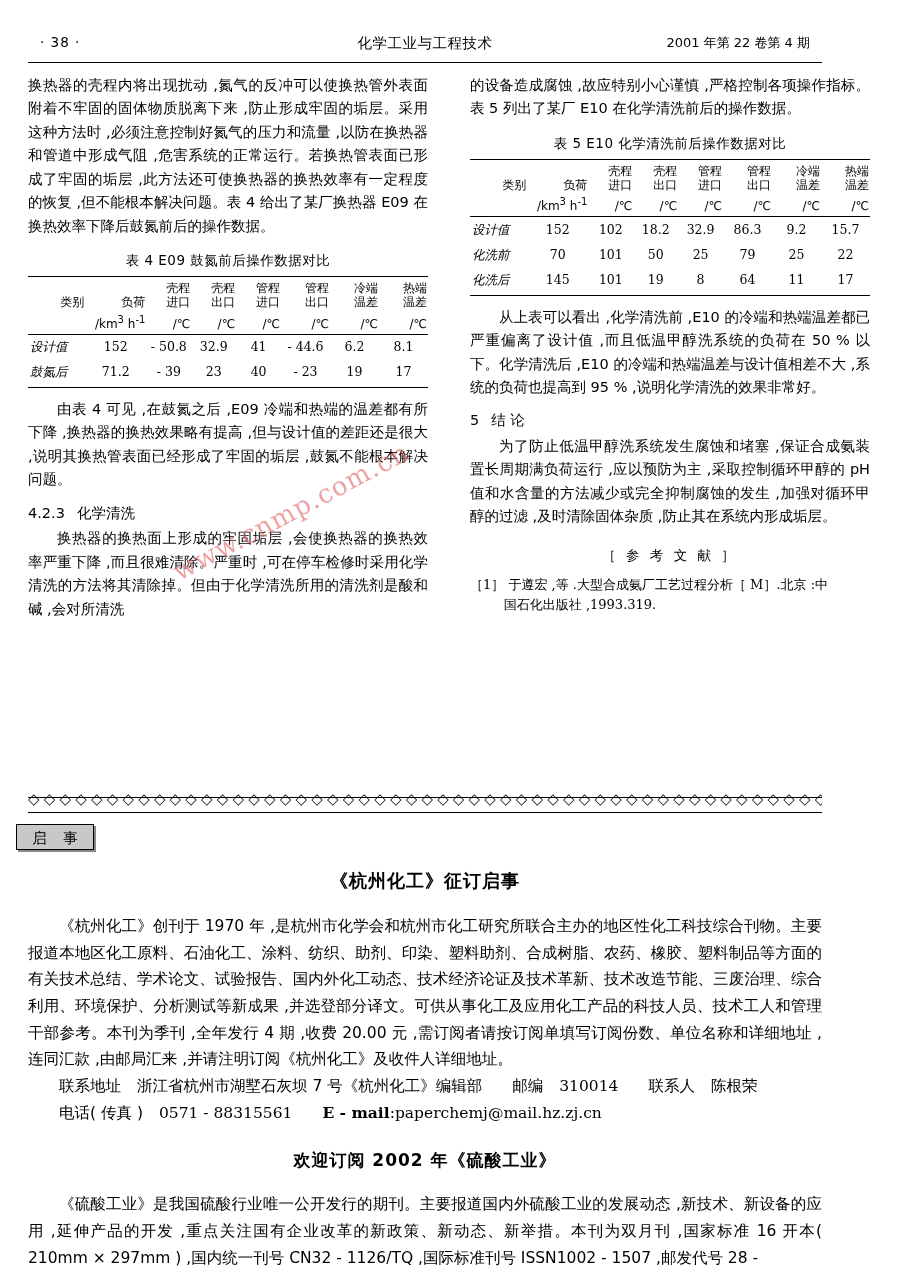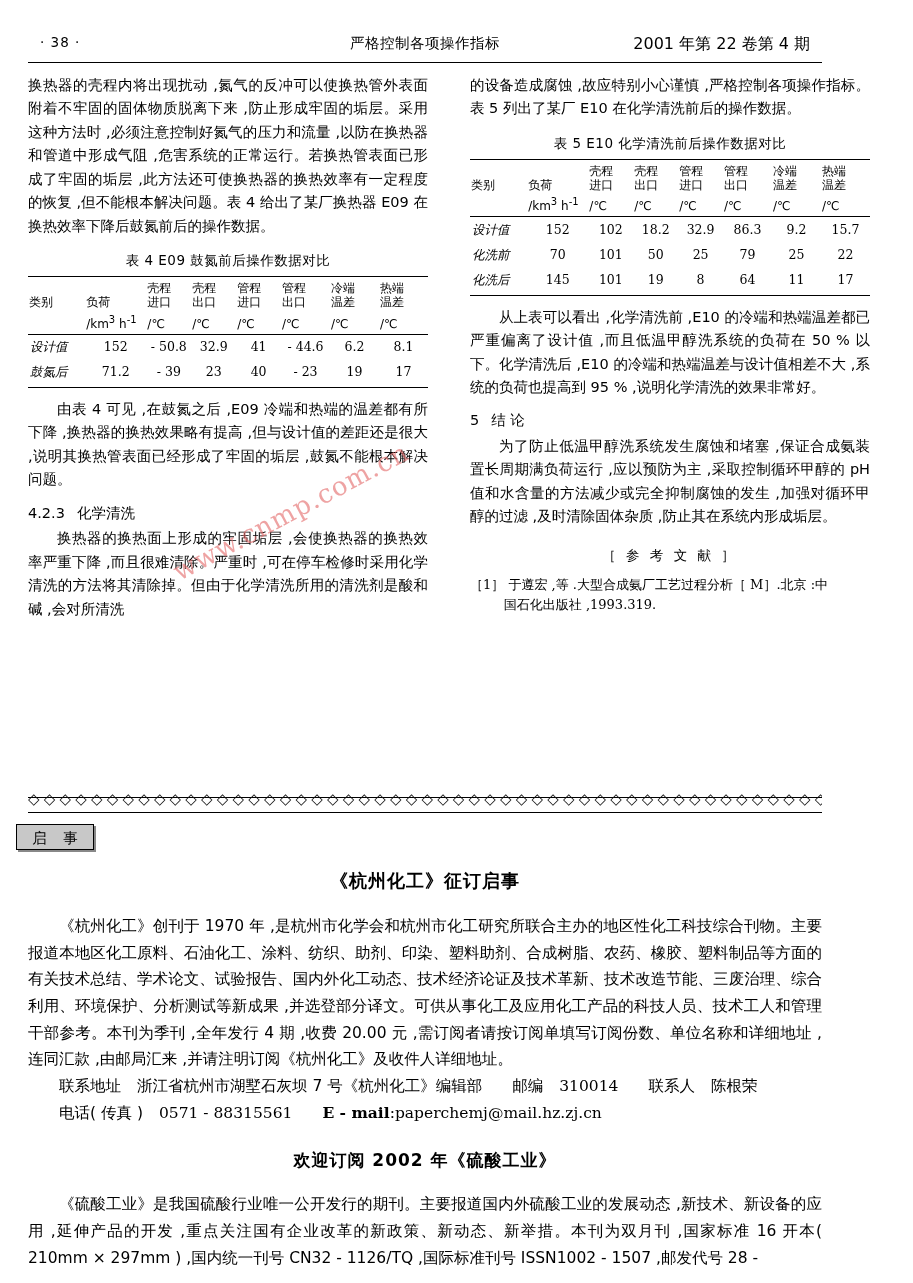--- a/index.html
+++ b/index.html
@@ -42,21 +42,21 @@
     left: 50%;
     transform: translateX(-50%);
     top: 0;
     font-size: 14.5px;
     letter-spacing: 0.5px;
   }
   .header .issue {
     position: absolute;
     right: 0;
     top: 0;
-    font-size: 16px;
+    font-size: 13px;
   }
   .rule {
     position: absolute;
     left: 28px;
     right: 28px;
     height: 0;
     border-top: 1.2px solid #000;
   }
   #rule-top { top: 62px; }
 
@@ -92,21 +92,21 @@
     font-size: 12.5px;
     font-family: "DejaVu Serif", "Liberation Serif", serif;
   }
   table.data thead th {
     font-weight: normal;
     font-family: "DejaVu Sans", "Liberation Sans", sans-serif;
     padding: 2px 1px;
     line-height: 1.18;
     font-size: 12px;
     vertical-align: bottom;
-    text-align: left;
+    text-align: right;
   }
   table.data thead tr.top th { border-top: 1.2px solid #000; padding-top: 4px;}
   table.data thead tr:last-child th { border-bottom: 1px solid #000; padding-bottom: 3px;}
   table.data tbody td {
     text-align: center;
     padding: 2.5px 1px;
     font-size: 12.5px;
   }
   table.data tbody td.cat {
     font-family: "DejaVu Sans", "Liberation Sans", sans-serif;
@@ -237,21 +237,21 @@
     color: #555;
   }
 </style>
 </head>
 <body>
 
 <div class="page">
 
   <div class="header">
     <span class="pageno">· 38 ·</span>
-    <span class="journal">严格控制各项操作指标</span>
+    <span class="journal">化学工业与工程技术</span>
     <span class="issue">2001 年第 22 卷第 4 期</span>
   </div>
   <div class="rule" id="rule-top"></div>
 
   <div class="col" id="col-left">
 
     <p class="para">换热器的壳程内将出现扰动 ,氮气的反冲可以使换热管外表面附着不牢固的固体物质脱离下来 ,防止形成牢固的垢层。采用这种方法时 ,必须注意控制好氮气的压力和流量 ,以防在换热器和管道中形成气阻 ,危害系统的正常运行。若换热管表面已形成了牢固的垢层 ,此方法还可使换热器的换热效率有一定程度的恢复 ,但不能根本解决问题。表 4 给出了某厂换热器 E09 在换热效率下降后鼓氮前后的操作数据。</p>
 
     <div class="tbl-wrap">
       <div class="tbl-cap">表 4    E09 鼓氮前后操作数据对比</div>

